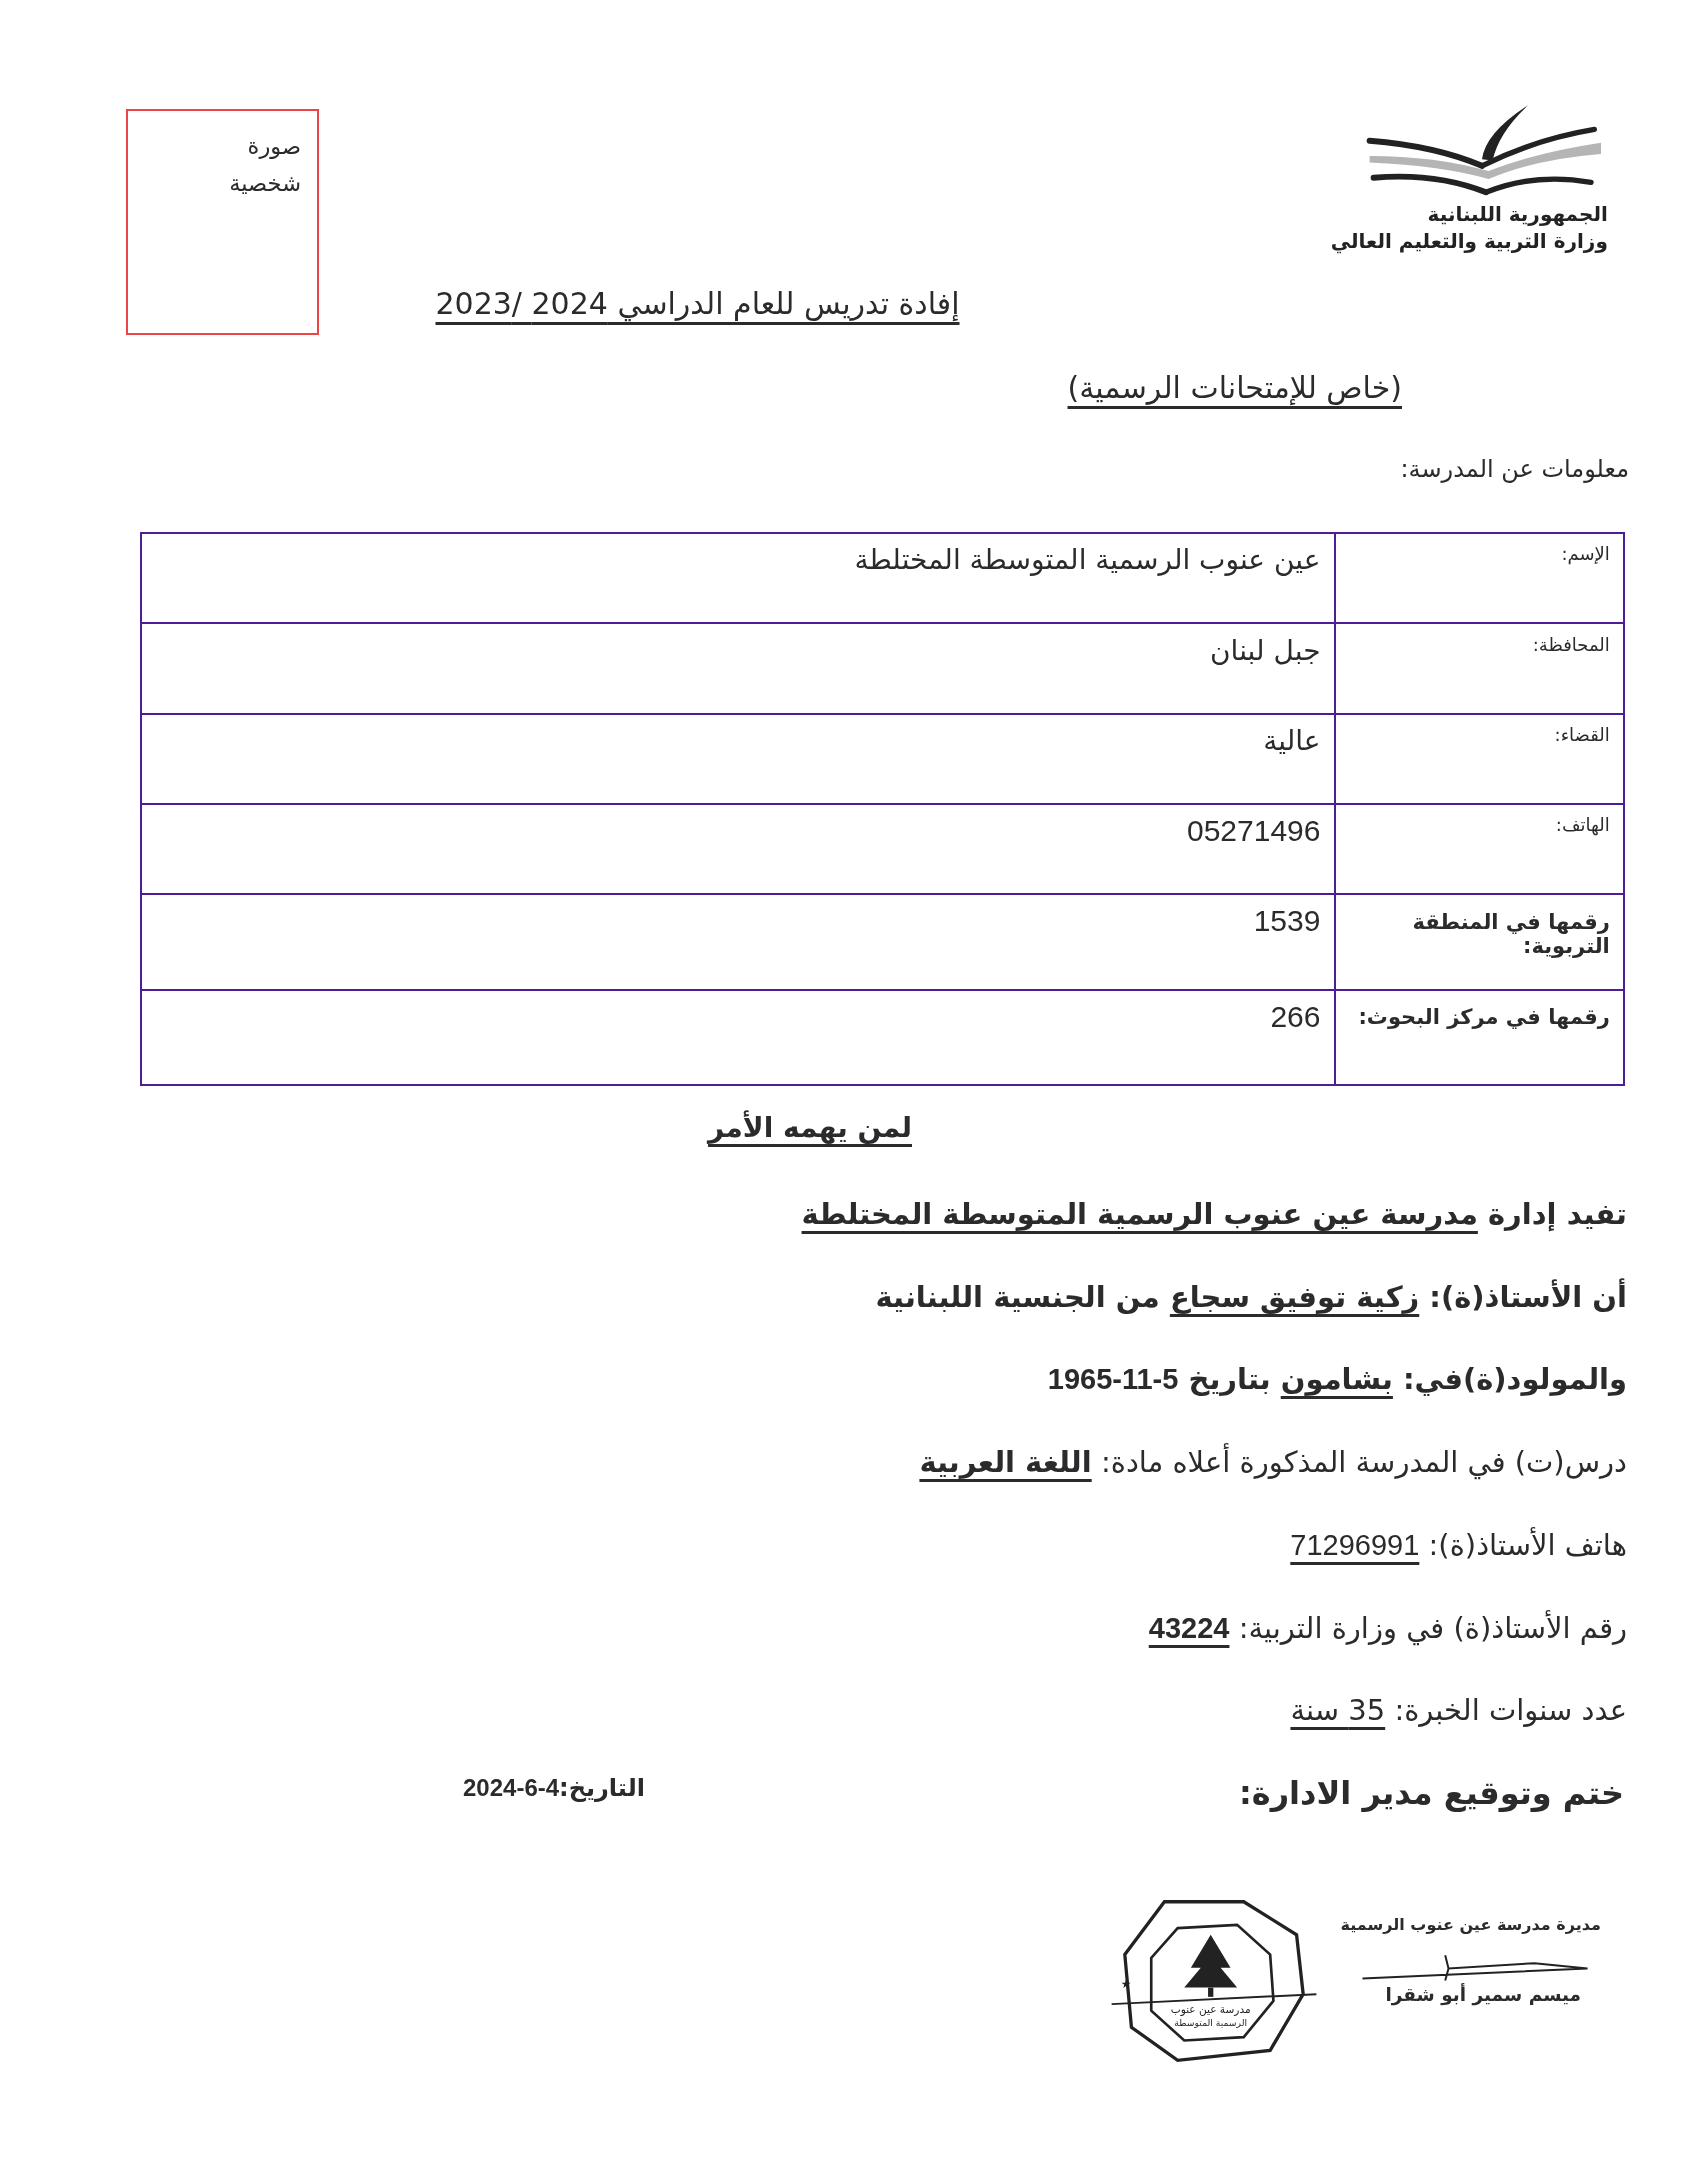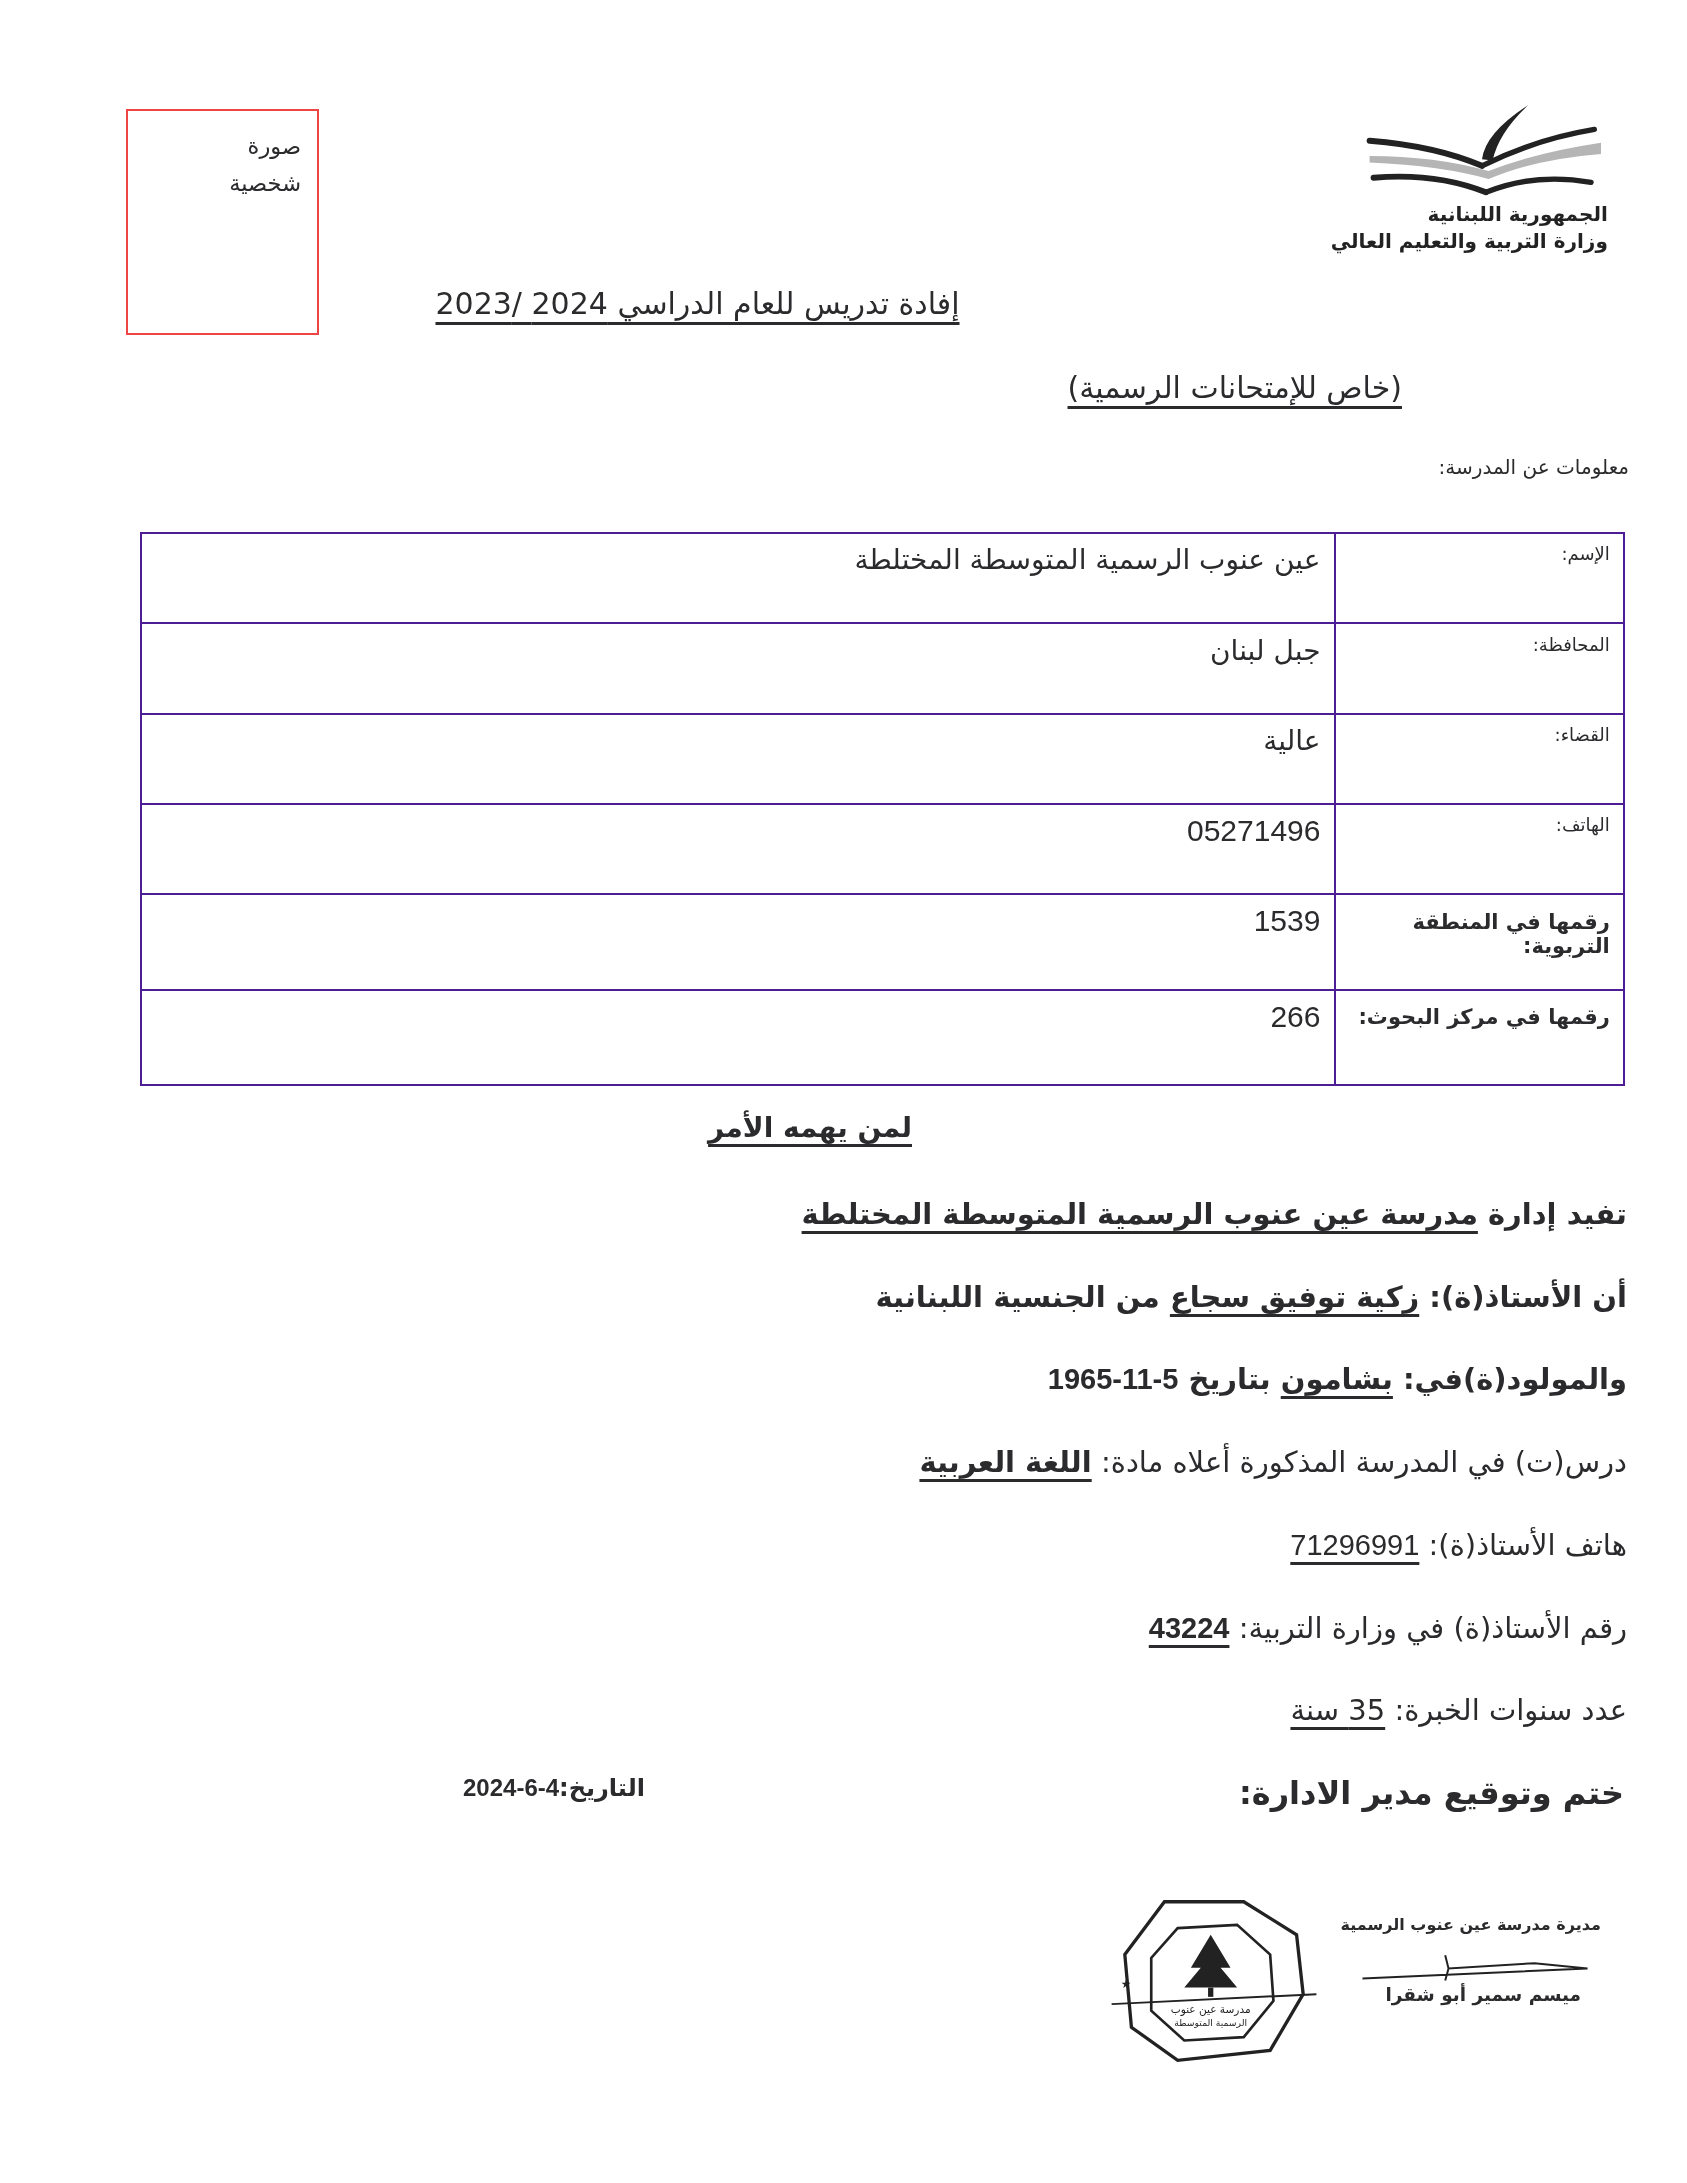--- a/index.html
+++ b/index.html
@@ -17,21 +17,21 @@
     
     .photo-box { left: 126px; top: 81px; width: 193px; height: 226px; border: 2px solid #ef4444; box-sizing: border-box; margin-top: 28px; }
     .photo-box .lbl { position: absolute; right: 16px; top: 17px; font-size: 22.5px; line-height: 37px; text-align: right; }
     
     .title { left: 0; width: 1534px; text-align: center; }
     .title span { font-size: 30px; text-decoration: underline; text-decoration-thickness: 2.6px; text-underline-offset: 8px; display: inline-block; }
     .title1 { top: 286px; }
     .title1 span { margin-right: 139px; }
     .title2 { top: 370px; text-align: right; }
     .title2 span { margin-right: 132px; }
-    .section-heading { right: 58px; top: 455px; font-size: 20px; margin-left: 40px; }
+    .section-heading { right: 58px; top: 455px; font-size: 24px; margin-left: 40px; }
     
     .info-table { left: 140px; top: 532px; width: 1485px; border-collapse: collapse; direction: rtl; }
     .info-table td { border: 2px solid #4c1d95; height: 79px; vertical-align: top; padding: 9.3px 13.2px 0 13.2px; }
     .info-table td.key { width: 261px; font-size: 18px; }
     .info-table td.key.small { font-size: 21px; font-weight: bold; padding-top: 14.6px; }
     .info-table td.val { font-size: 28px; }
     .info-table td.val.num { font-family: "Liberation Sans", sans-serif; font-size: 30px; border-radius: 9px; }
     
     .lines { right: 60px; top: 1111px; width: 1561px; direction: rtl; }
     .to-whom { position: absolute; right: 715px; top: 0; font-size: 28px; font-weight: bold; text-decoration: underline; text-decoration-thickness: 2.6px; text-underline-offset: 6.6px; }

